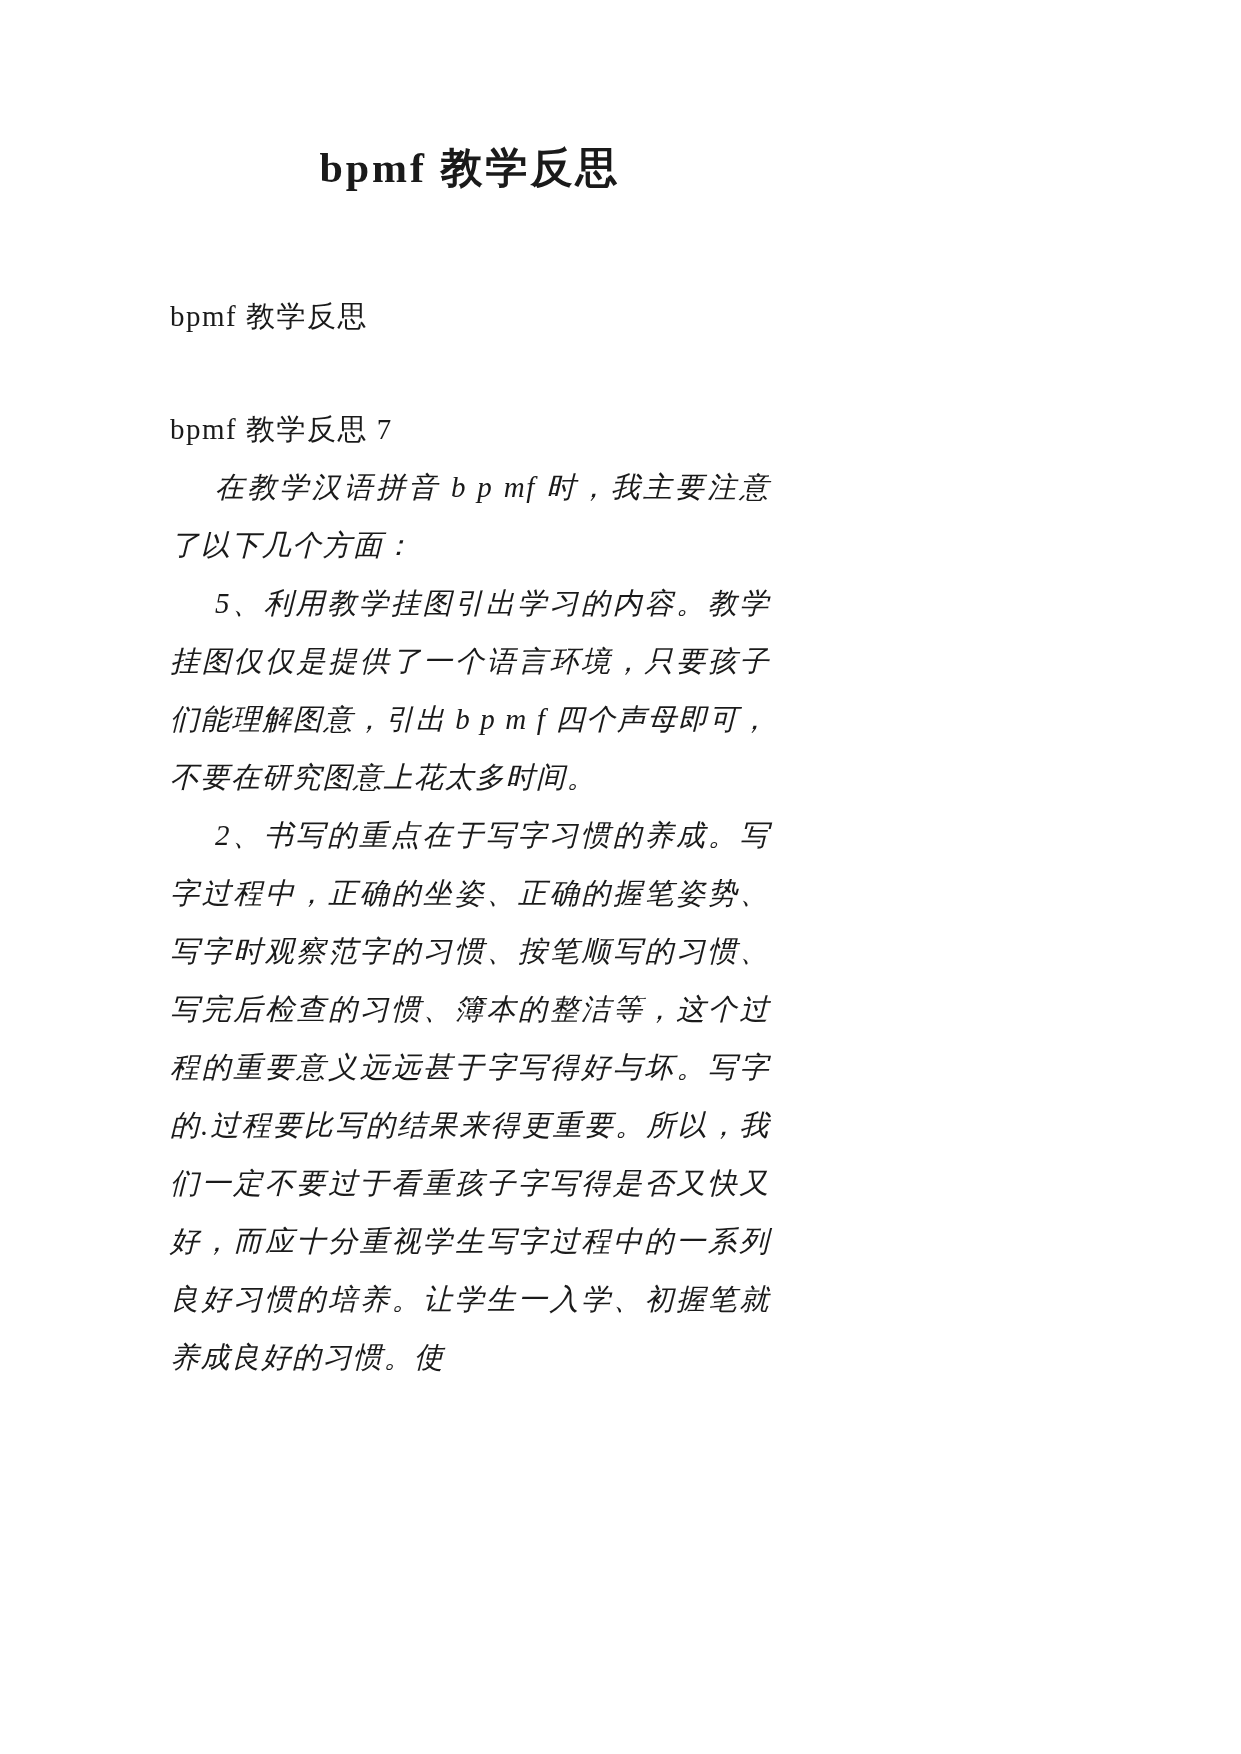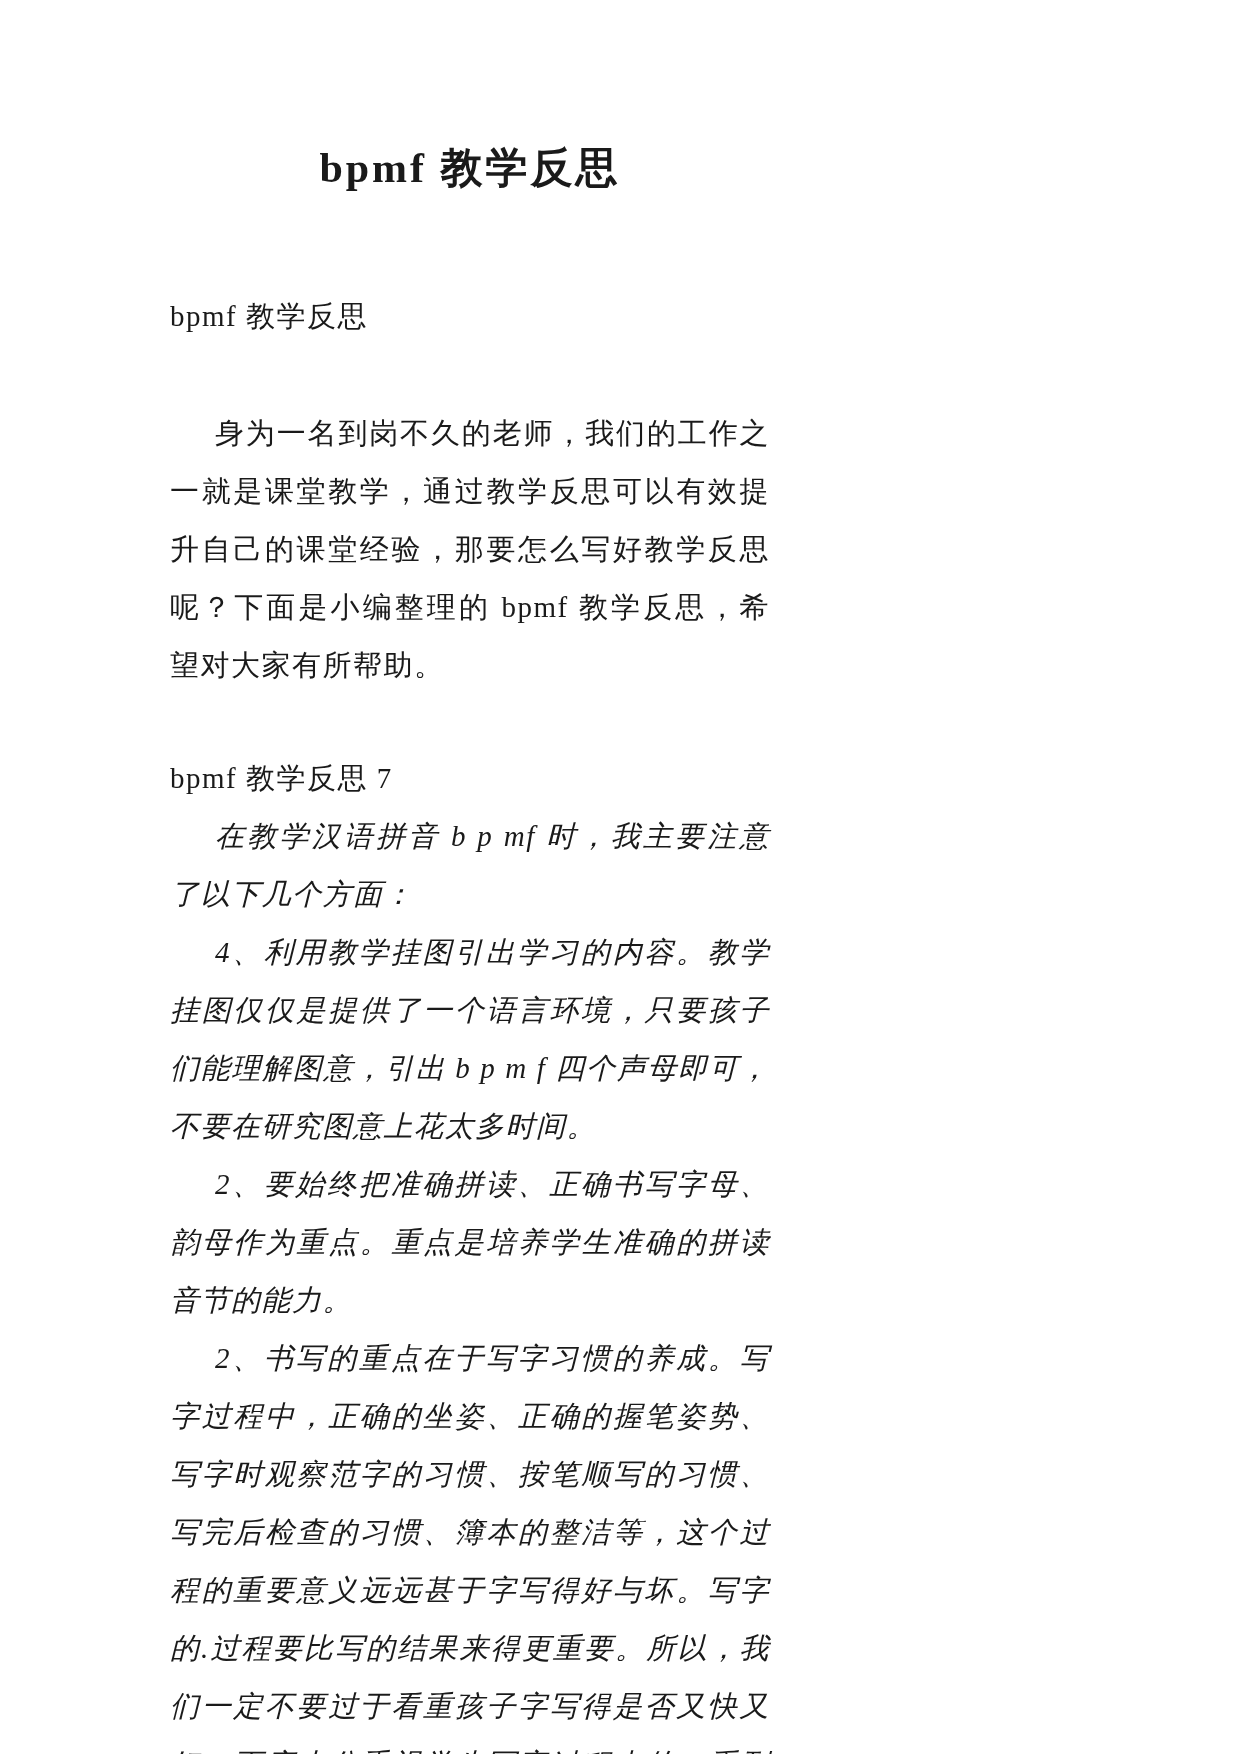--- a/index.html
+++ b/index.html
@@ -55,24 +55,22 @@
   }
 </style>
 </head>
 <body>
 
 <div class="page">
   <h1 class="doc-title">bpmf 教学反思</h1>
 
   <p class="body-text subtitle">bpmf 教学反思</p>
 
-  <p class="body-text intro">身为一名到岗不久的老师，我们的工作之一就是课堂教学，通过教学反思可以有效提升自己的课堂经验，那要怎么写好教学反思呢？下面是小编整理的 bpmf 教学反思，希望对大家有所帮助。</p>
 
   <p class="body-text section-heading">bpmf 教学反思 7</p>
 
   <p class="body-text para">在教学汉语拼音 b p mf 时，我主要注意了以下几个方面：</p>
 
-  <p class="body-text para">4、利用教学挂图引出学习的内容。教学挂图仅仅是提供了一个语言环境，只要孩子们能理解图意，引出 b p m f 四个声母即可，不要在研究图意上花太多时间。</p>
+  <p class="body-text para">5、利用教学挂图引出学习的内容。教学挂图仅仅是提供了一个语言环境，只要孩子们能理解图意，引出 b p m f 四个声母即可，不要在研究图意上花太多时间。</p>
 
-  <p class="body-text para">2、要始终把准确拼读、正确书写字母、韵母作为重点。重点是培养学生准确的拼读音节的能力。</p>
 
   <p class="body-text para">2、书写的重点在于写字习惯的养成。写字过程中，正确的坐姿、正确的握笔姿势、写字时观察范字的习惯、按笔顺写的习惯、写完后检查的习惯、簿本的整洁等，这个过程的重要意义远远甚于字写得好与坏。写字的.过程要比写的结果来得更重要。所以，我们一定不要过于看重孩子字写得是否又快又好，而应十分重视学生写字过程中的一系列良好习惯的培养。让学生一入学、初握笔就养成良好的习惯。使</p>
 </div>
 
 </body></html>

